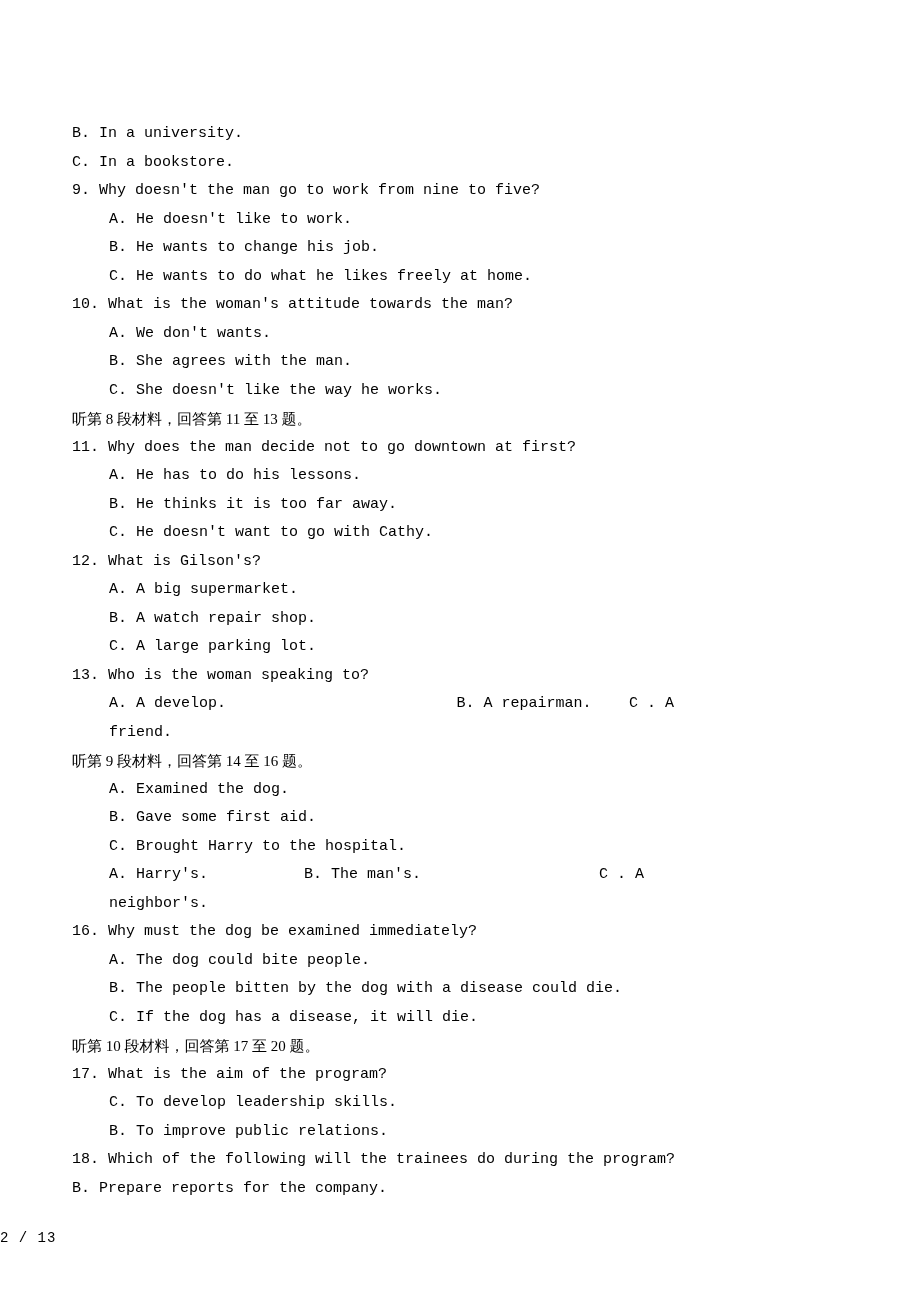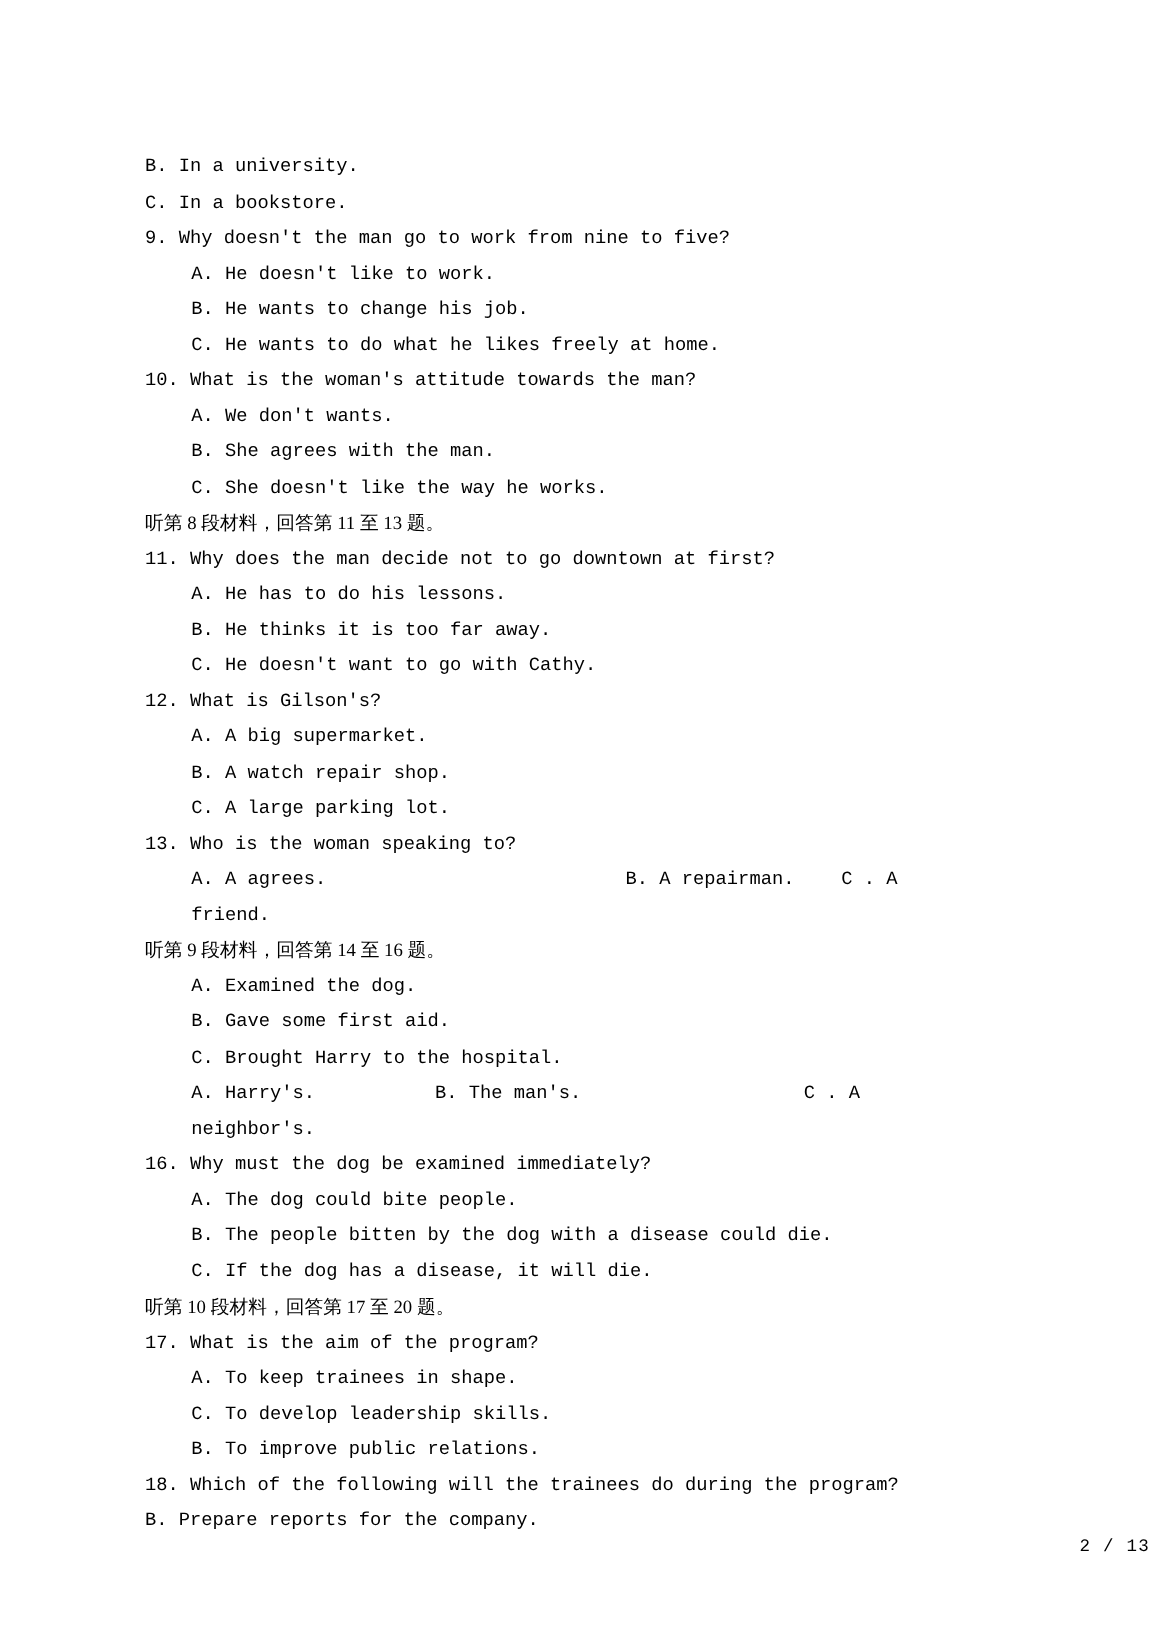--- a/index.html
+++ b/index.html
@@ -8,34 +8,34 @@
     background: #ffffff;
     font-family: "SimSun", "宋体", serif;
     font-size: 15px;
     color: #000000;
     line-height: 1.9;
   }
   .page {
     width: 920px;
     height: 1302px;
     box-sizing: border-box;
-    padding: 120px 130px 50px 116px;
+    padding: 120px 130px 50px 72px;
     position: relative;
   }
   .mono {
     font-family: "Courier New", monospace;
   }
   .indent1 { padding-left: 0px; }
   .indent2 { padding-left: 37px; }
   .footer {
     position: absolute;
     bottom: 50px;
     left: 0;
     right: 0;
-    text-align: right;
+    text-align: left;
     font-family: "Courier New", monospace;
     font-size: 14px;
     letter-spacing: 1px;
   }
   .row {
     display: flex;
     justify-content: flex-start;
   }
 </style>
 </head>
@@ -64,21 +64,21 @@
   <div class="mono indent2">C. He doesn't want to go with Cathy.</div>
 
   <div class="mono indent1">12. What is Gilson's?</div>
   <div class="mono indent2">A. A big supermarket.</div>
   <div class="mono indent2">B. A watch repair shop.</div>
   <div class="mono indent2">C. A large parking lot.</div>
 
   <div class="mono indent1">13. Who is the woman speaking to?</div>
   <div class="mono row">
     <span style="width:37px;"></span>
-    <span style="width:310px;">A. A agrees.</span>
+    <span style="width:310px;">A. A develop.</span>
     <span style="width:210px;text-align:center;">B. A repairman.</span>
     <span>C .  A</span>
   </div>
   <div class="mono indent2">friend.</div>
 
   <div class="indent1">听第 9 段材料，回答第 14 至 16 题。</div>
 
   <div class="mono indent2">A. Examined the dog.</div>
   <div class="mono indent2">B. Gave some first aid.</div>
   <div class="mono indent2">C. Brought Harry to the hospital.</div>
@@ -92,21 +92,20 @@
   <div class="mono indent2">neighbor's.</div>
 
   <div class="mono indent1">16. Why must the dog be examined immediately?</div>
   <div class="mono indent2">A. The dog could bite people.</div>
   <div class="mono indent2">B. The people bitten by the dog with a disease could die.</div>
   <div class="mono indent2">C. If the dog has a disease, it will die.</div>
 
   <div class="indent1">听第 10 段材料，回答第 17 至 20 题。</div>
 
   <div class="mono indent1">17. What is the aim of the program?</div>
-  <div class="mono indent2">A. To keep trainees in shape.</div>
   <div class="mono indent2">C. To develop leadership skills.</div>
   <div class="mono indent2">B. To improve public relations.</div>
 
   <div class="mono indent1">18. Which of the following will the trainees do during the program?</div>
   <div class="mono indent1">B. Prepare reports for the company.</div>
 
   <div class="footer">2 / 13</div>
 </div>
 
 </body></html>

